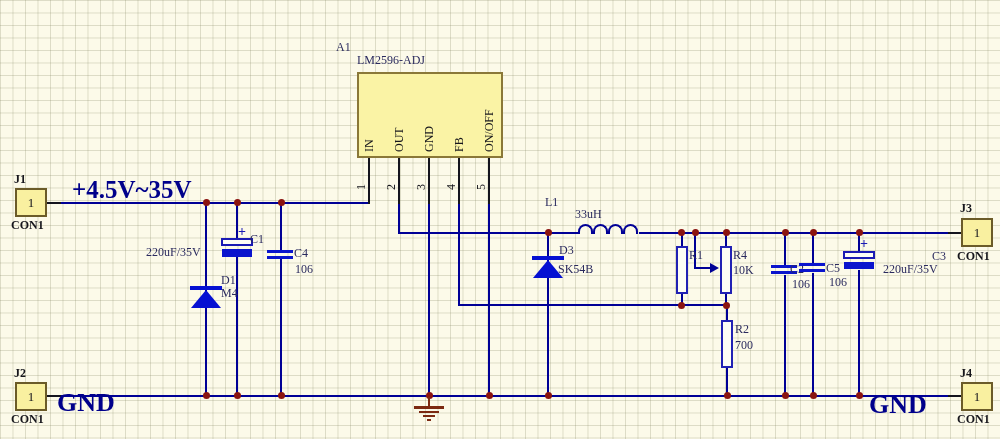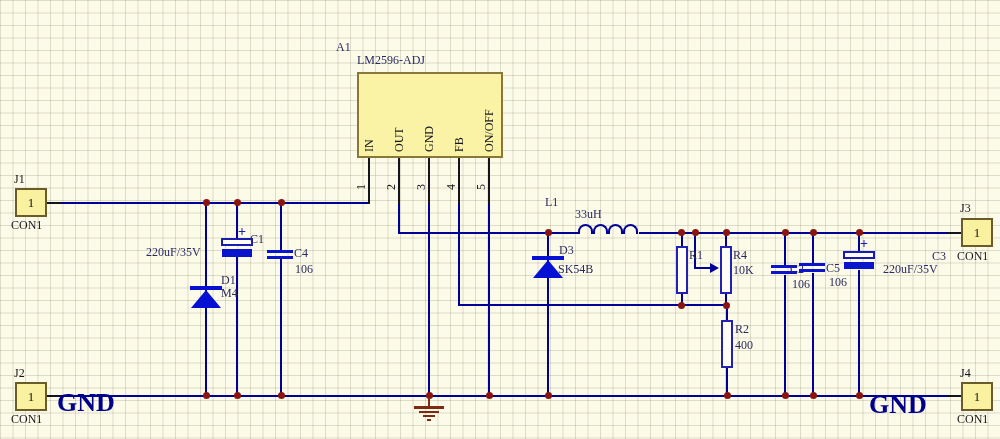--- a/index.html
+++ b/index.html
@@ -9,21 +9,21 @@
     background-image:
       linear-gradient(to right, rgba(140,140,105,0.28) 1px, transparent 1px),
       linear-gradient(to bottom, rgba(140,140,105,0.28) 1px, transparent 1px);
     background-size:12.5px 12.5px;
     font-family:"Liberation Serif",serif;
   }
   .w{position:absolute;background:#000096;}
   .pk{position:absolute;background:#14141e;}
   .dot{position:absolute;width:7px;height:7px;border-radius:50%;background:#8a1410;}
   .lbl{position:absolute;font-size:12px;color:#2a2a5e;white-space:nowrap;line-height:13px;}
-  .blk{color:#16161c;}
+  .blk{color:#16161c;font-weight:bold;}
   .big{position:absolute;font-weight:bold;color:#00008b;white-space:nowrap;line-height:1;}
   .icbox{position:absolute;left:357px;top:72px;width:142px;height:82px;background:#faf3a5;border:2px solid #8a7838;}
   .cbox{position:absolute;width:28px;height:25px;background:#f9f0a0;border:2px solid #6b5b28;
         text-align:center;font-size:13px;color:#16161c;line-height:25px;}
   .vt{position:absolute;font-size:12px;color:#16161c;white-space:nowrap;line-height:14px;height:14px;
       transform:rotate(-90deg);transform-origin:0 100%;}
   .res{position:absolute;width:8px;height:44px;background:#fdfdf5;border:2px solid #2121b4;}
   .tri{position:absolute;width:0;height:0;border-left:15px solid transparent;border-right:15px solid transparent;border-bottom:18px solid #0510d2;}
   .bar{position:absolute;background:#0510d2;}
   .plate{position:absolute;background:#0a14cd;}
@@ -142,20 +142,21 @@
   <div class="lbl blk" style="left:11px;top:413px">CON1</div>
 
   <div class="lbl blk" style="left:960px;top:202px">J3</div>
   <div class="cbox" style="left:961px;top:218px">1</div>
   <div class="lbl blk" style="left:957px;top:250px">CON1</div>
 
   <div class="lbl blk" style="left:960px;top:367px">J4</div>
   <div class="cbox" style="left:961px;top:382px">1</div>
   <div class="lbl blk" style="left:957px;top:413px">CON1</div>
 
+  <div class="big" style="left:72px;top:177px;font-size:25px">+4.5V~35V</div>
   <div class="big" style="left:57px;top:390px;font-size:26px">GND</div>
   <div class="big" style="left:869px;top:392px;font-size:26px">GND</div>
 
   <div style="position:absolute;left:188px;top:284px;width:36px;height:26px">
     <div class="bar" style="left:2px;top:2px;width:32px;height:4px;position:absolute"></div>
     <div class="tri" style="left:3px;top:6px"></div>
   </div>
   <div class="lbl" style="left:221px;top:274px">D1</div>
   <div class="lbl" style="left:221px;top:287px">M4</div>
 
@@ -192,21 +193,21 @@
 
   <div class="res" style="left:676px;top:246px"></div>
   <div class="lbl" style="left:689px;top:249px">R1</div>
 
   <div class="res" style="left:720px;top:246px"></div>
   <div class="lbl" style="left:733px;top:249px">R4</div>
   <div class="lbl" style="left:733px;top:264px">10K</div>
 
   <div class="res" style="left:721px;top:320px"></div>
   <div class="lbl" style="left:735px;top:323px">R2</div>
-  <div class="lbl" style="left:735px;top:339px">400</div>
+  <div class="lbl" style="left:735px;top:339px">700</div>
 
   <div style="position:absolute;left:771px;top:265px;width:26px;height:10px">
     <div class="plate" style="position:absolute;left:0;top:0;width:26px;height:3px"></div>
     <div class="plate" style="position:absolute;left:0;top:6px;width:26px;height:3px"></div>
   </div>
   <div class="lbl" style="left:790px;top:263px">C2</div>
   <div class="lbl" style="left:792px;top:278px">106</div>
 
   <div style="position:absolute;left:799px;top:263px;width:26px;height:10px">
     <div class="plate" style="position:absolute;left:0;top:0;width:26px;height:3px"></div>

